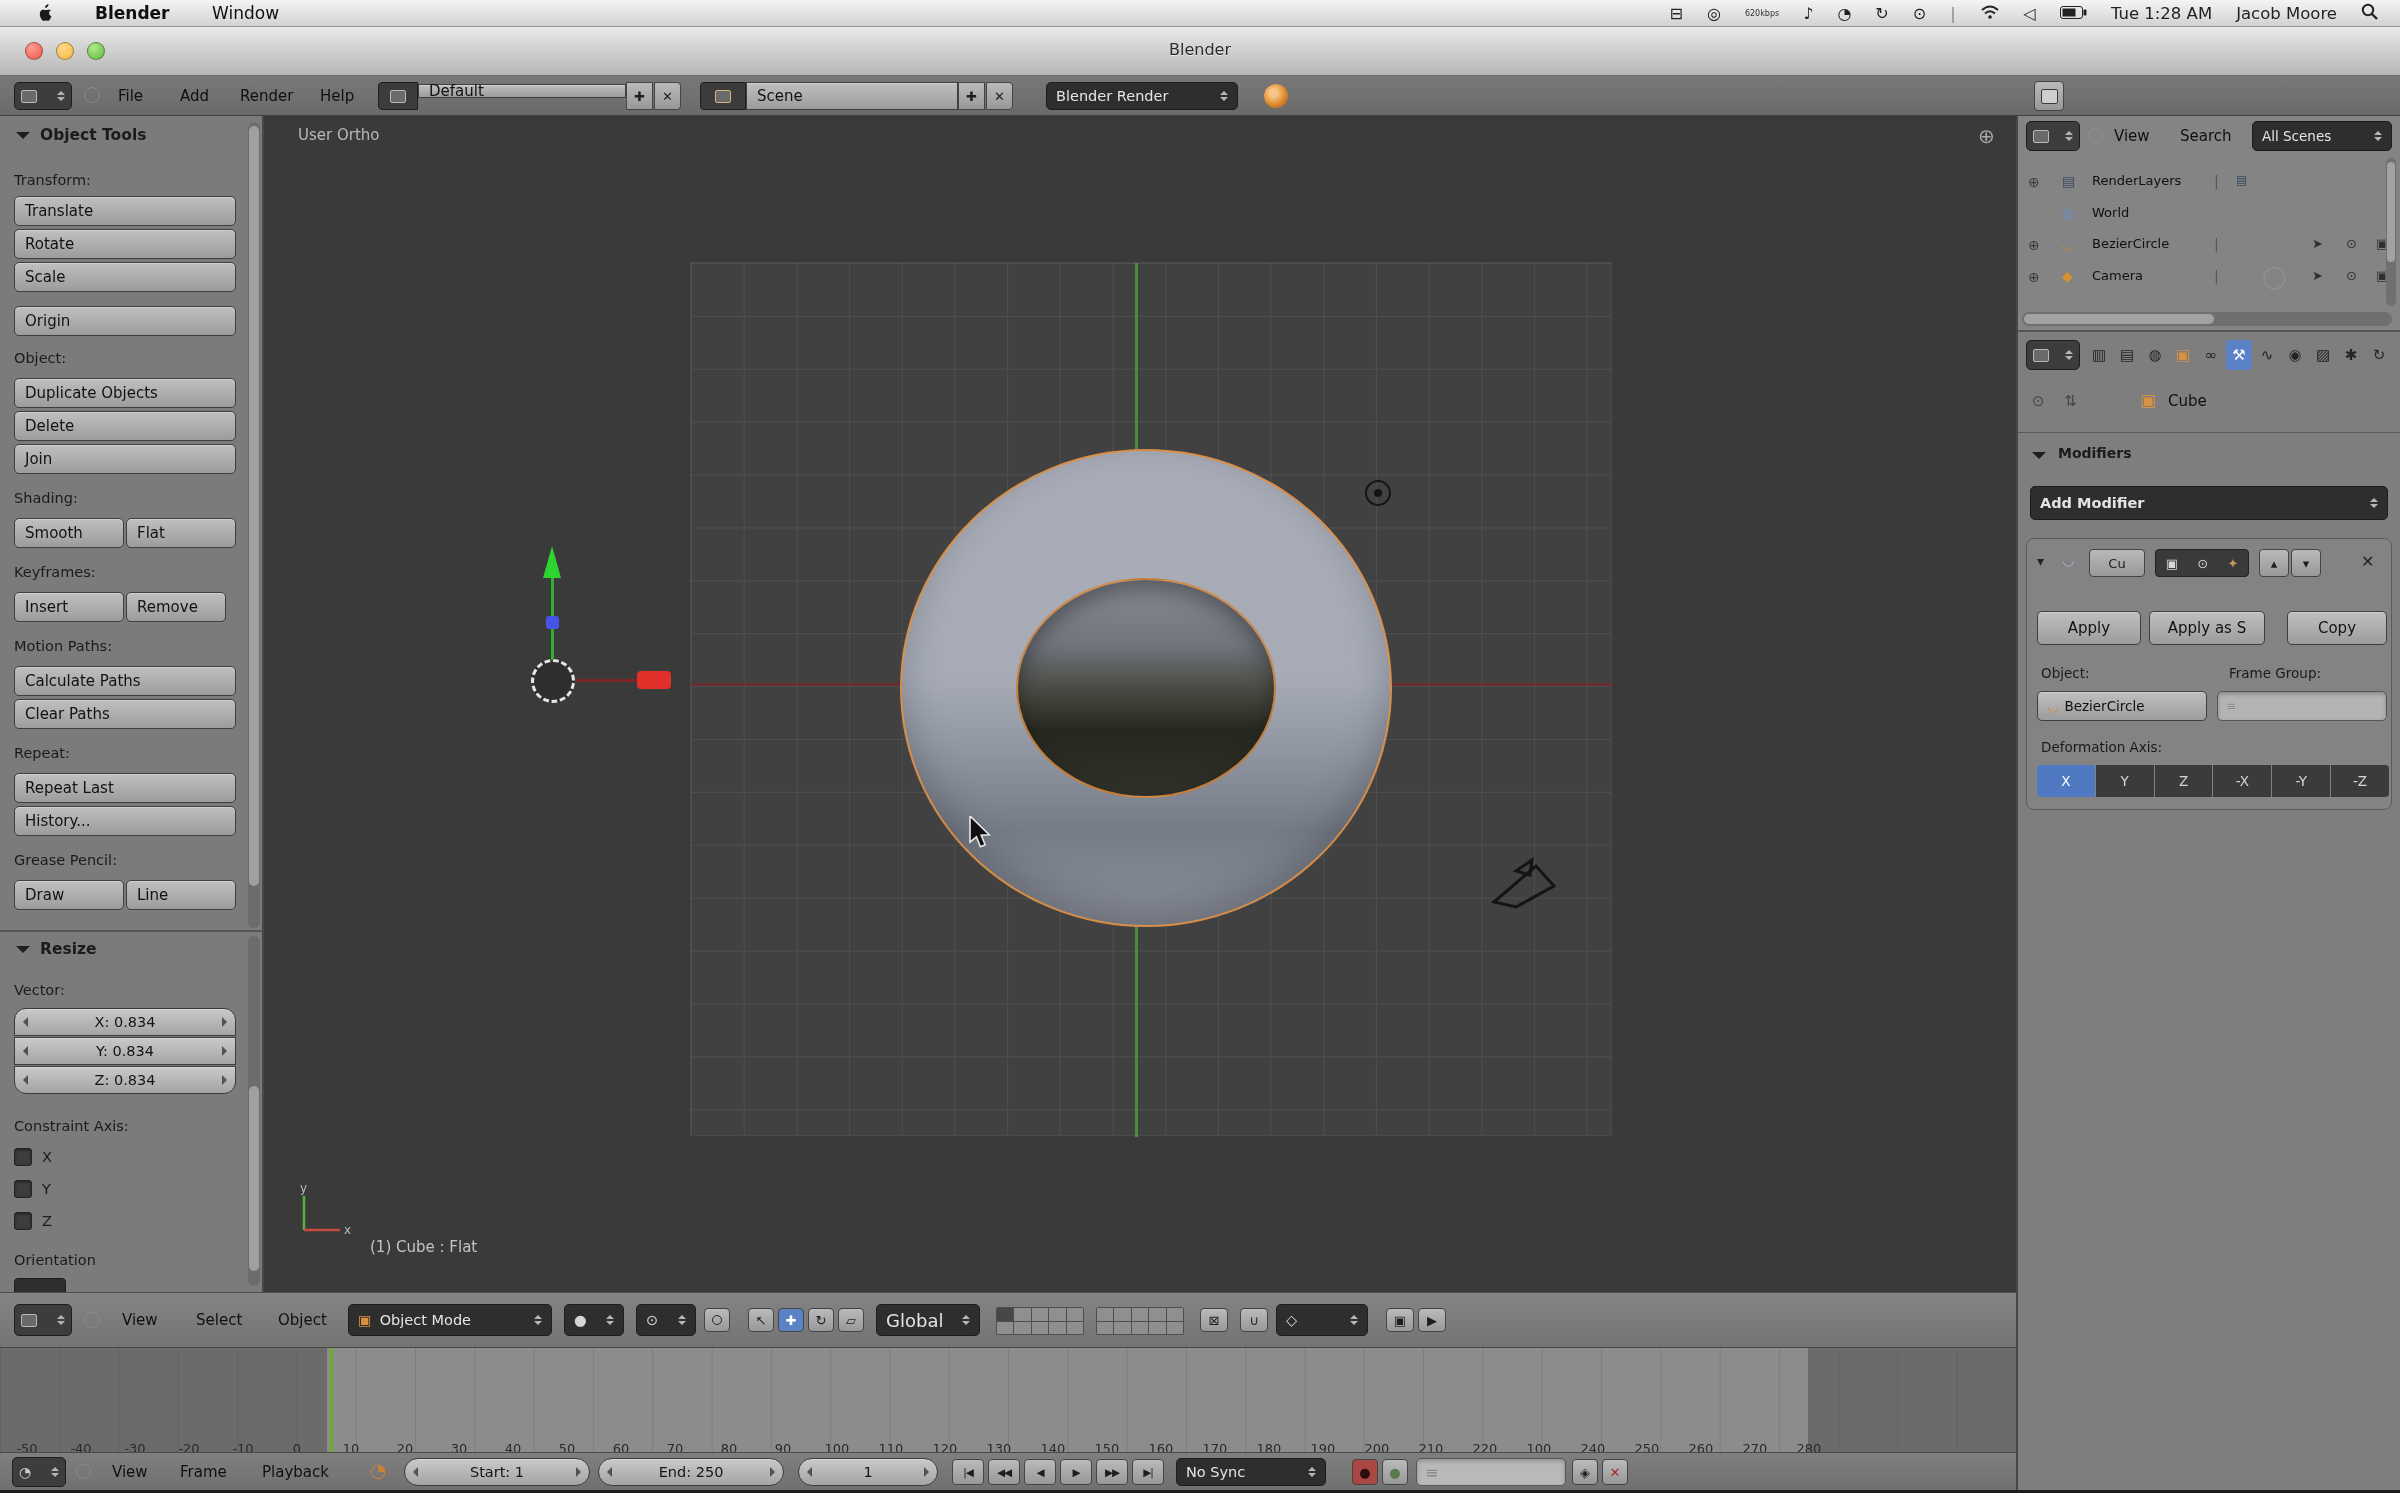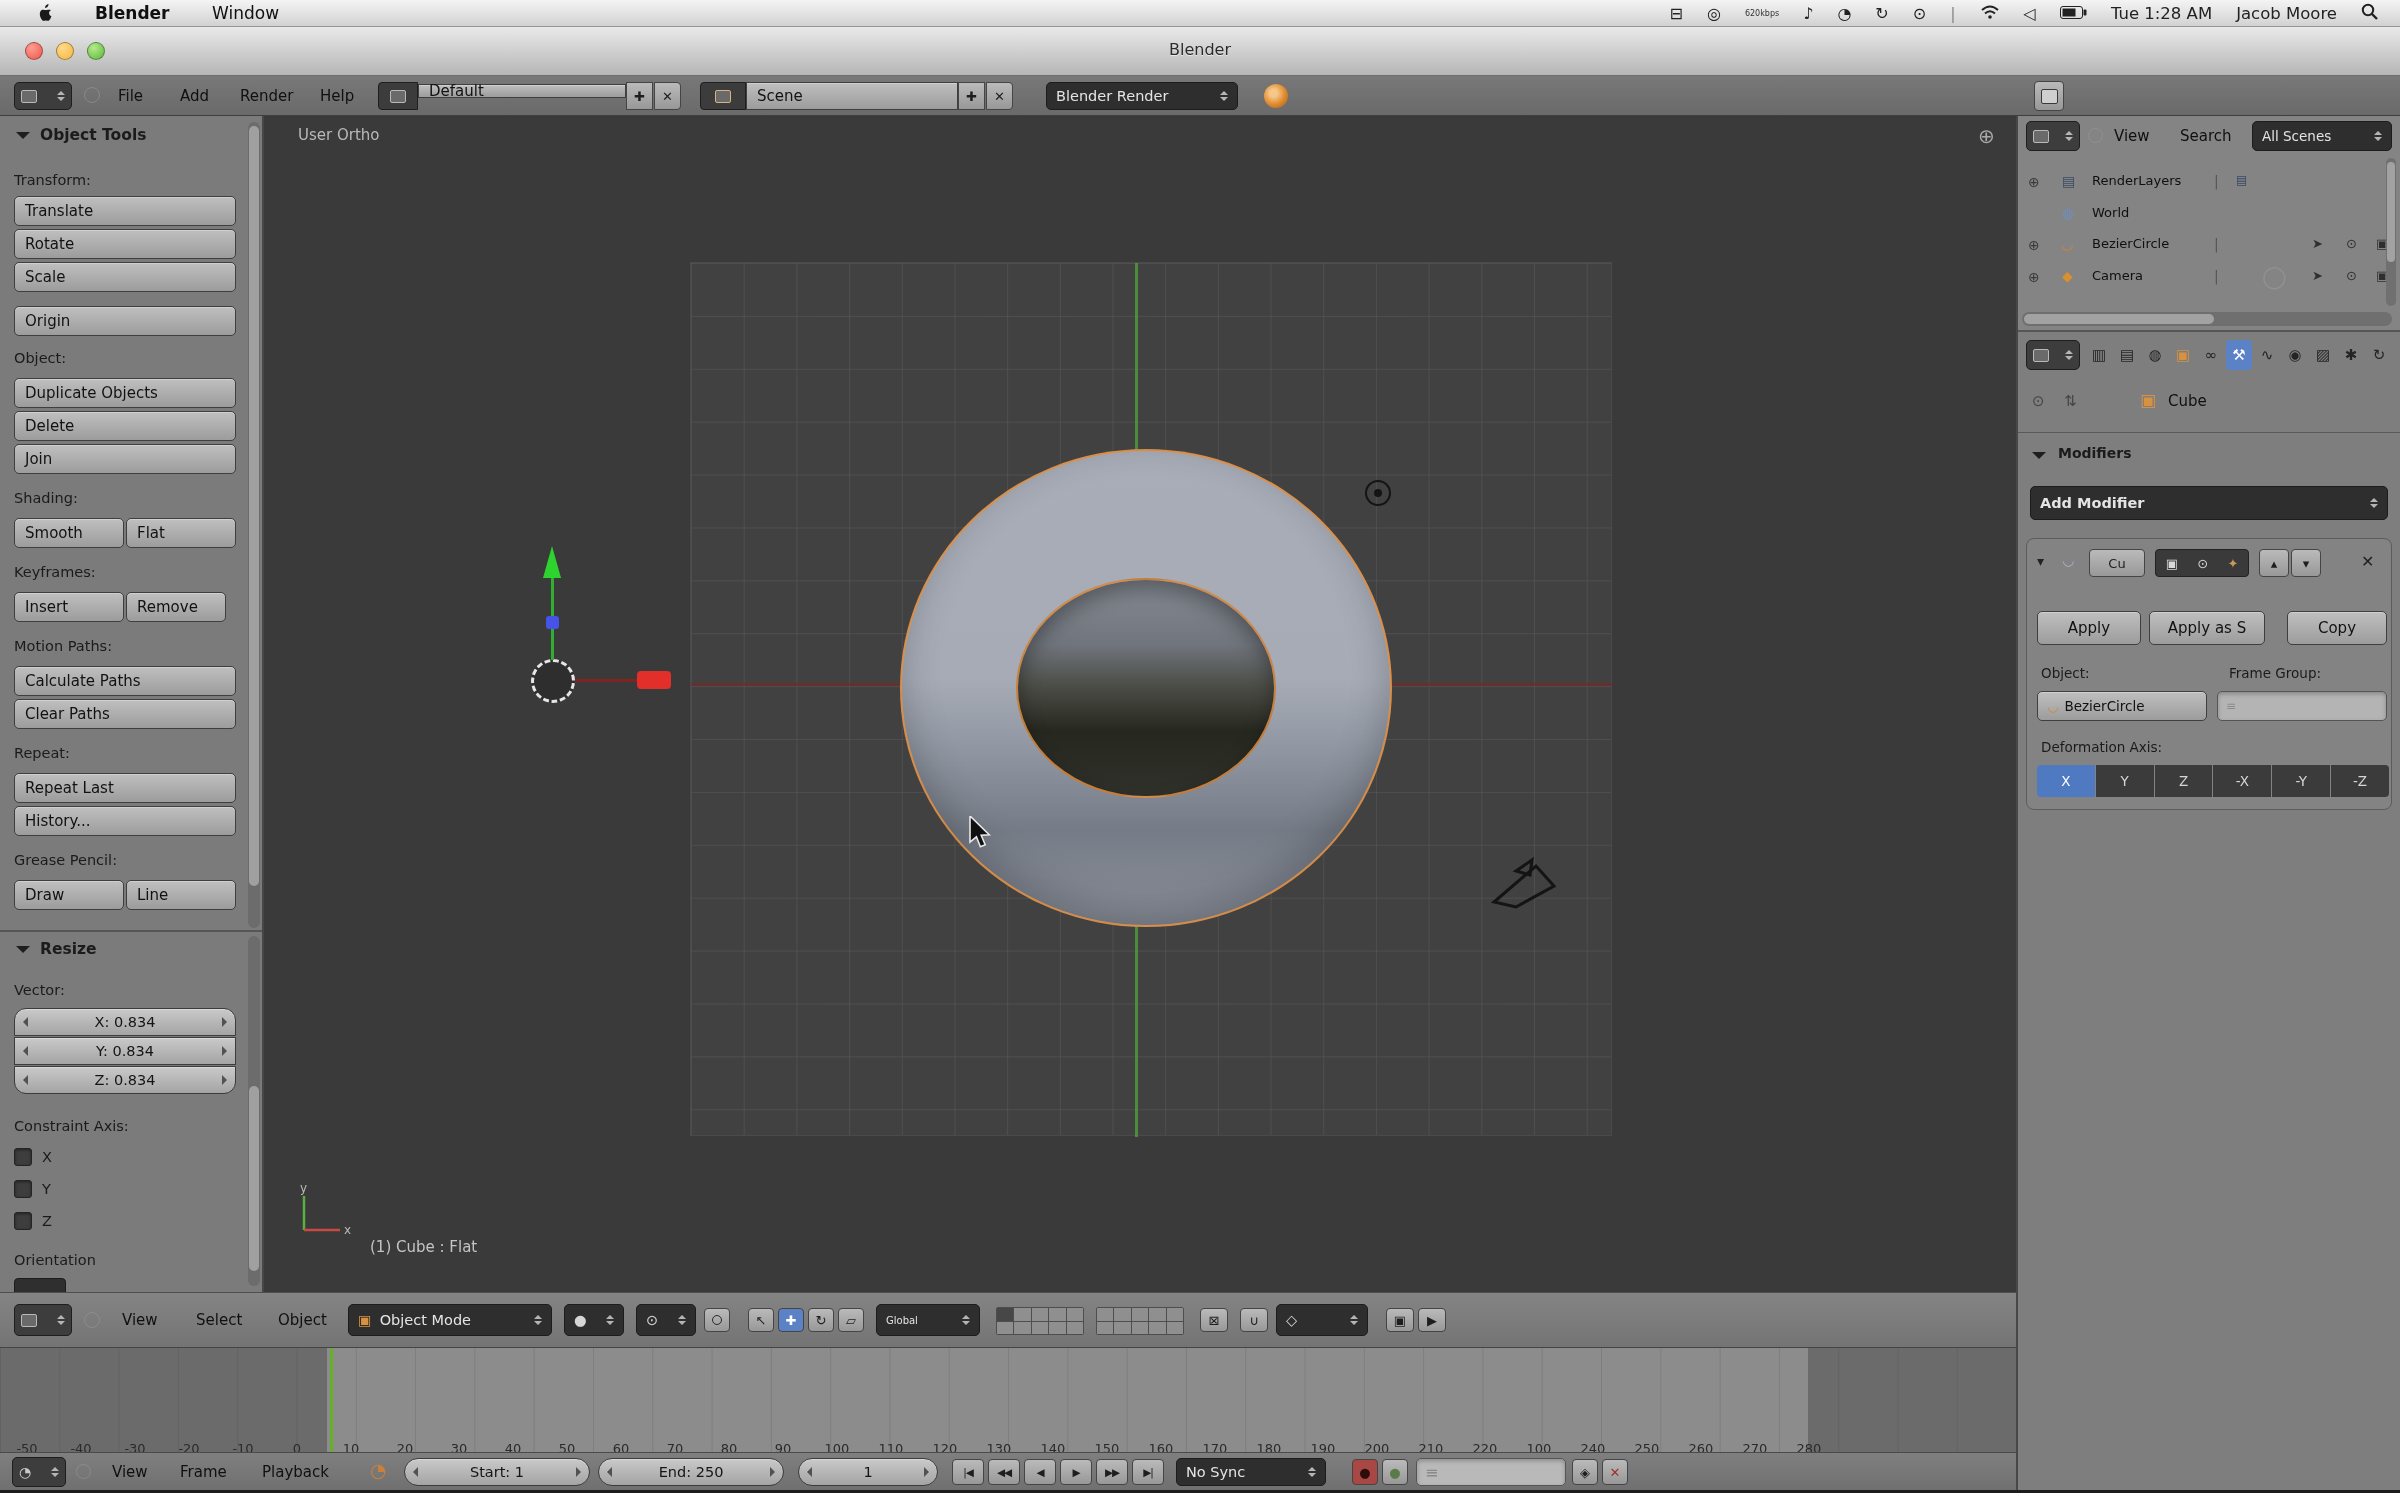--- a/index.html
+++ b/index.html
@@ -345,21 +345,21 @@
     <div class="mini" style="left:778px;top:15px;width:26px;height:24px;background:#5b82c4;color:#fff">
         <span>✚</span>
       </div>
     <div class="mini" style="left:808px;top:15px;width:26px;height:24px">
         <span>↻</span>
       </div>
     <div class="mini" style="left:838px;top:15px;width:26px;height:24px">
         <span>▱</span>
       </div>
     <div class="dd" style="left:876px;top:11px;width:104px;height:32px">
-      <span style="font-size:10px">Global</span>
+      <span style="font-size:18px">Global</span>
         <span class="ud"></span>
     </div>
     <div class="layers a" style="left:996px;top:14px;width:88px;height:28px">
       <i class="on"></i>
         <i></i>
         <i></i>
         <i></i>
         <i></i>
         <i></i>
         <i></i>

